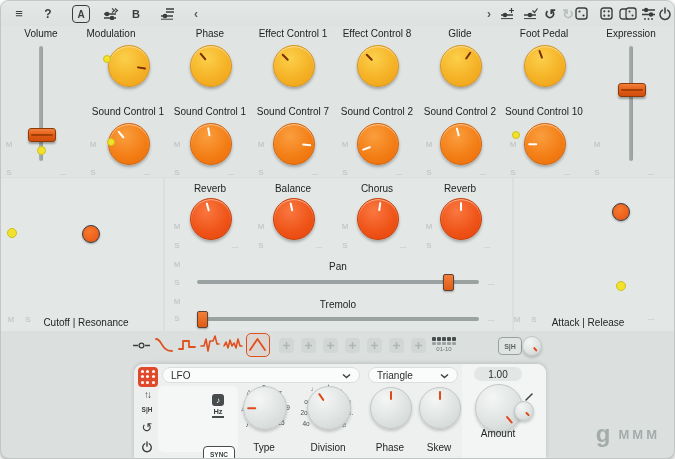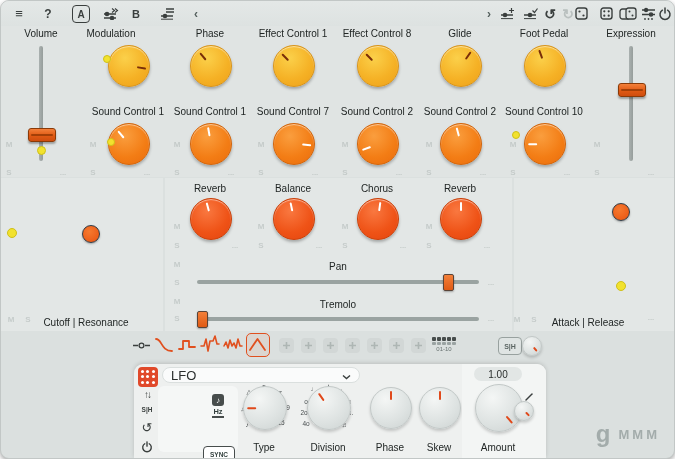--- a/index.html
+++ b/index.html
@@ -65,21 +65,21 @@
   .pager .sq{width:4px;height:3.5px;border-radius:1px;background:#474d4c}
   .pager .rw2 .sq{background:#9aa3a2}
   .pager .pl{font-size:6px;color:#6a7372;margin-top:1px;}
   
   .lfo{position:absolute;left:133px;top:363px;width:412px;height:94px;background:#eef0ef;border-radius:9px 9px 0 0;
        box-shadow:0 -1px 4px rgba(0,0,0,.15);}
   .lfo-icon{position:absolute;left:4px;top:3px;width:20px;height:20px;background:#e0492a;border-radius:4px;
             display:grid;grid-template-columns:repeat(3,4px);grid-template-rows:repeat(3,4px);gap:1.5px;place-content:center;}
   .lfo-icon i{background:#fff;border-radius:50%;width:3px;height:3px}
   .ddl{position:absolute;height:16px;background:#fafbfb;border:1px solid #dadfde;border-radius:8px;
-       display:flex;align-items:center;padding:0 8px;box-sizing:border-box;font-size:13px;color:#2a2e2d;}
+       display:flex;align-items:center;padding:0 8px;box-sizing:border-box;font-size:10px;color:#2a2e2d;}
   .ddl .cv{margin-left:auto}
   .sideico{position:absolute;left:4px;width:18px;text-align:center;color:#3a3f3e;}
   .card{position:absolute;left:24px;top:22px;width:80px;height:66px;background:#f5f7f6;border-radius:6px;}
   .amount-card{position:absolute;left:328px;top:0;width:84px;height:94px;background:#f3f5f4;border-radius:0 9px 0 0;}
   .notechip{width:12px;height:12px;background:#474d4c;border-radius:3px;color:#fff;font-size:8px;display:flex;align-items:center;justify-content:center;}
   .hzbtn{position:absolute;left:48px;top:8px;width:24px;height:28px;display:flex;flex-direction:column;align-items:center;gap:1px;}
   .hztxt{font-size:7.5px;font-weight:bold;color:#33403e;border-bottom:2px solid #474d4c;padding:0 1px;}
   .syncbtn{position:absolute;left:45px;top:60px;width:30px;height:15px;border:1.4px solid #474d4c;border-radius:4px;
            display:flex;align-items:center;justify-content:center;font-size:6.5px;font-weight:bold;color:#33403e;background:#fff;}
   .tick{position:absolute;font-size:6.5px;color:#474d4e;transform:translate(-50%,-50%);white-space:nowrap;}
@@ -495,20 +495,28 @@
     <span class="tick" style="left:216px;top:48px">♫.</span>
     <span class="tick" style="left:211px;top:60px">♬</span>
     <span class="tick" style="left:172px;top:37px">o</span>
     <span class="tick" style="left:170px;top:48px">2o</span>
     <span class="tick" style="left:172px;top:59px">4o</span>
     <div class="knob k42 kg red" style="left:173px;top:22px">
         <i class="ind" style="transform:rotate(-35deg)"></i>
       </div>
     <div class="plbl" style="left:194px;top:78px">Division</div>
 
+    <div class="ddl" style="left:234px;top:3px;width:90px">
+      <span>Triangle</span>
+      <span class="cv">
+        <svg width="9" height="6" viewBox="0 0 9 6" fill="none" stroke="#3a3f3e" stroke-width="1.4">
+            <path d="M1 1.5 l3.5 3 L8 1.5"></path>
+          </svg>
+      </span>
+    </div>
     <div class="knob k40 kg red" style="left:236px;top:23px">
         <i class="ind" style="transform:rotate(0deg)"></i>
       </div>
     <div class="plbl" style="left:256px;top:78px">Phase</div>
     <div class="knob k40 kg red" style="left:285px;top:23px">
         <i class="ind" style="transform:rotate(0deg)"></i>
       </div>
     <div class="plbl" style="left:305px;top:78px">Skew</div>
 
     <div class="amount-card"></div>
@@ -517,21 +525,21 @@
         <i class="ind" style="transform:rotate(140deg)"></i>
       </div>
     <div class="slash">
       <svg width="10" height="10" viewBox="0 0 10 10" stroke="#3a3f3e" stroke-width="1.5" stroke-linecap="round">
           <line x1="2" y1="8" x2="8" y2="2"></line>
         </svg>
     </div>
     <div class="knob k18 kg red" style="left:380px;top:37px">
         <i class="ind" style="transform:rotate(135deg)"></i>
       </div>
-    <div class="plbl" style="left:364px;top:78px">Amount</div>
+    <div class="plbl" style="left:364px;top:64px">Amount</div>
   </div>
 
   <div class="logo">
     <span class="g">g</span>
     <span class="m">MMM</span>
   </div>
 
 </div>
 
 </body></html>

